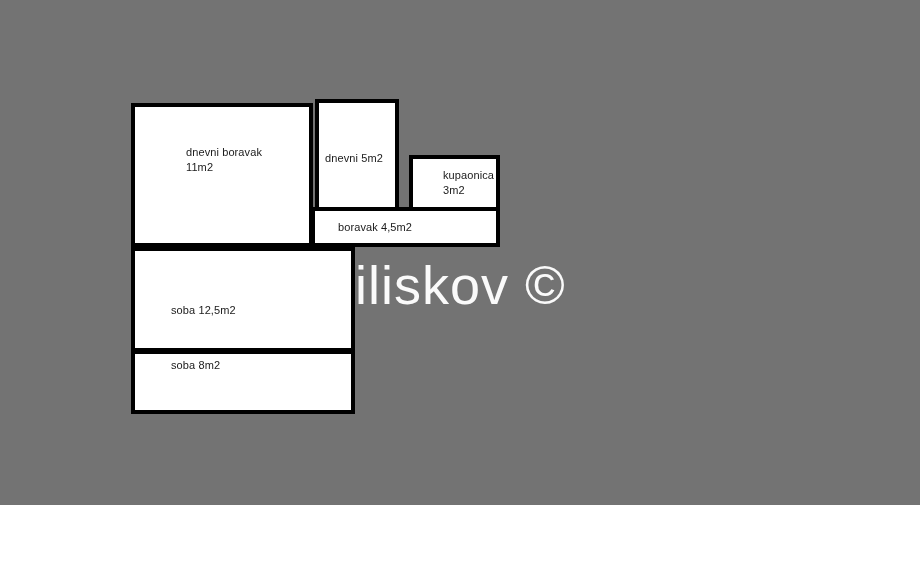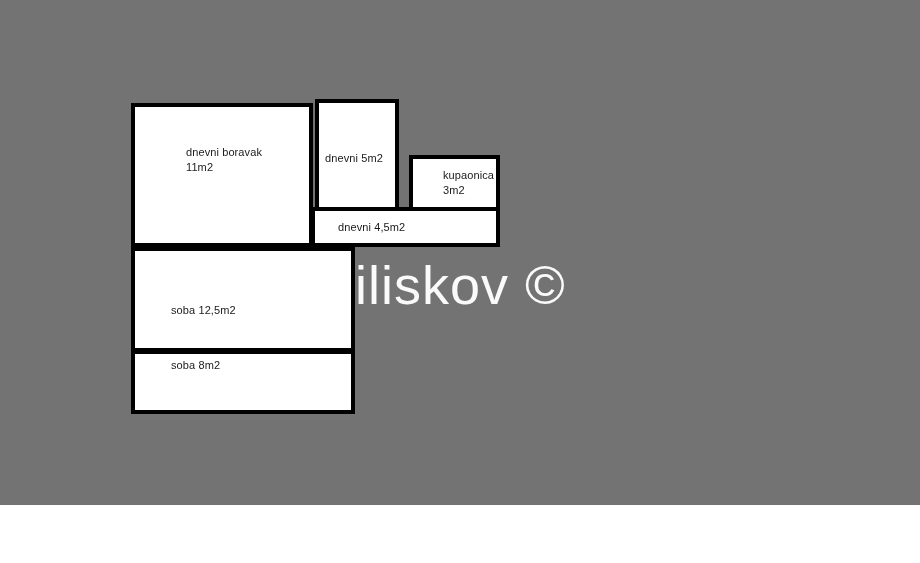--- a/index.html
+++ b/index.html
@@ -84,19 +84,19 @@
   <div class="room" id="room-soba-8"></div>
 
   <div class="room-label" id="label-dnevni-boravak">dnevni boravak
 11m2</div>
 
   <div class="room-label" id="label-kuhinja">dnevni 5m2</div>
 
   <div class="room-label" id="label-kupaonica">kupaonica
 3m2</div>
 
-  <div class="room-label" id="label-hodnik">dnevni 4,5m2</div>
+  <div class="room-label" id="label-hodnik">boravak 4,5m2</div>
 
   <div class="room-label" id="label-soba-125">soba 12,5m2</div>
 
   <div class="room-label" id="label-soba-8">soba 8m2</div>
 
 </div>
 
 </body></html>

